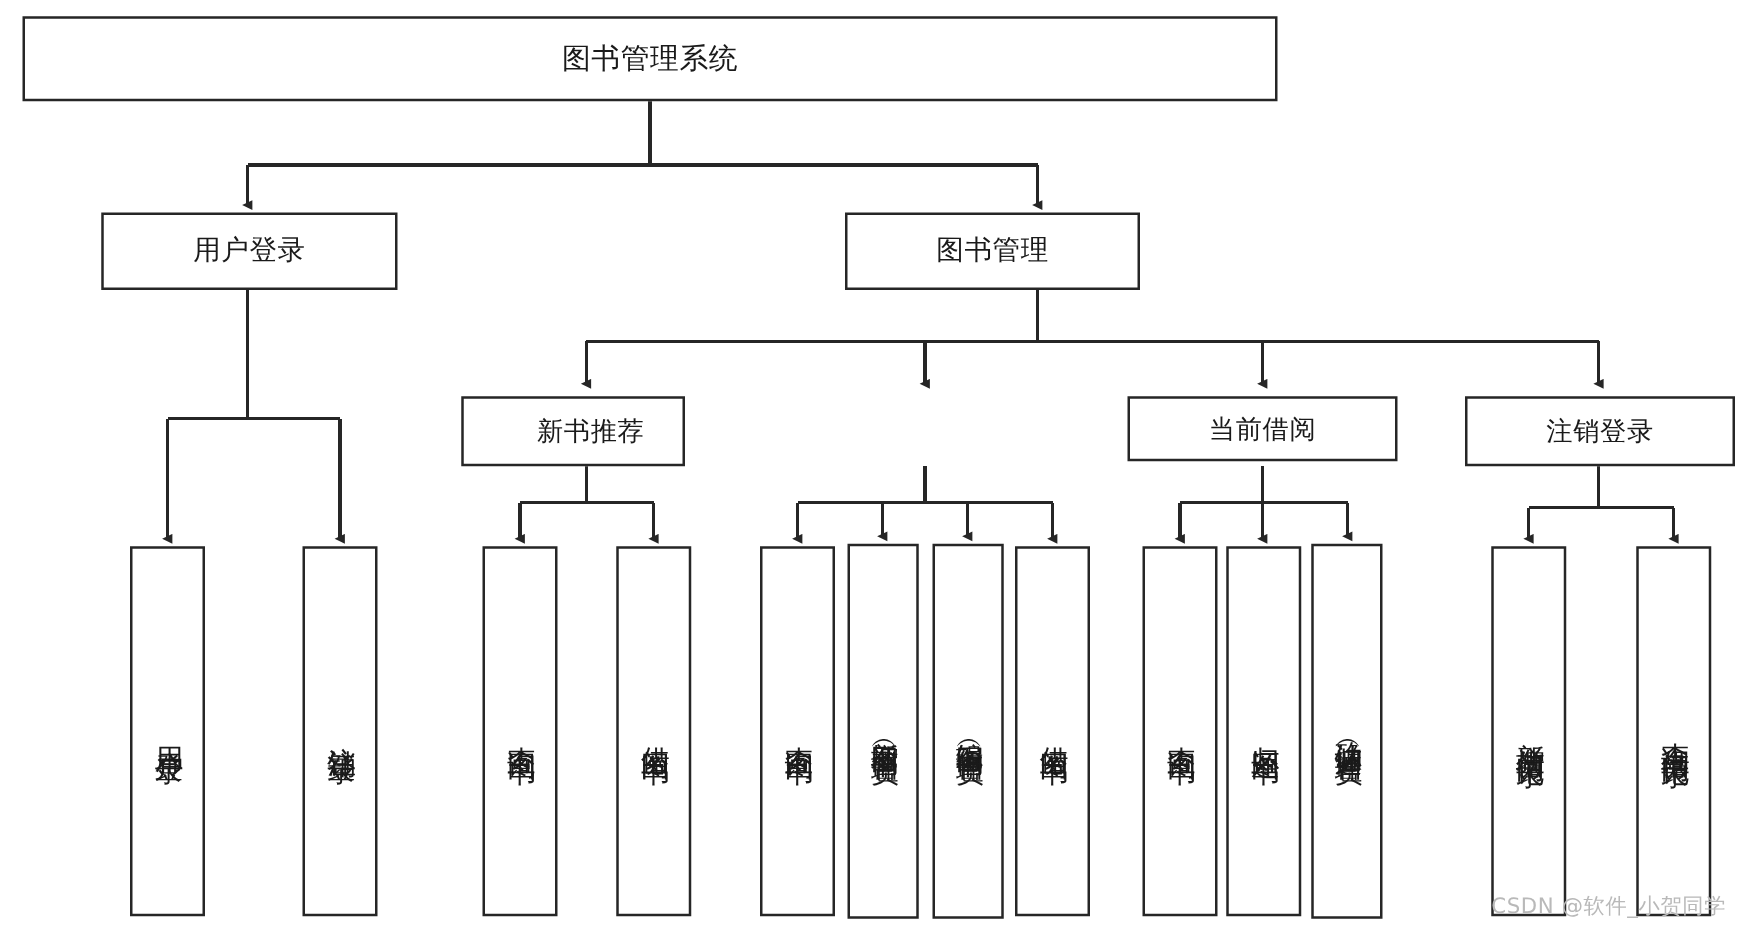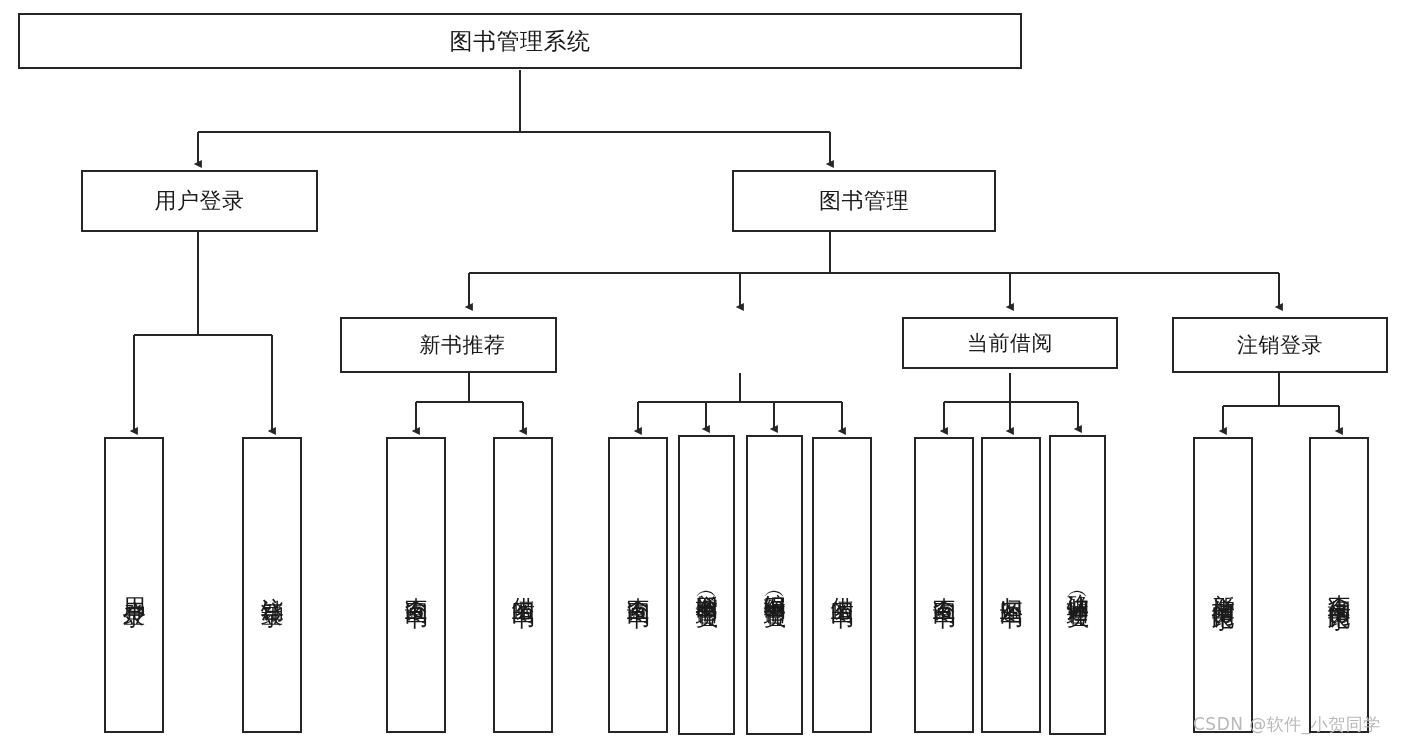--- a/index.html
+++ b/index.html
@@ -123,32 +123,32 @@
       <path d="M1010,402 L1010,431" marker-end="url(#arrowhead)"></path>
       <path d="M1078,402 L1078,429" marker-end="url(#arrowhead)"></path>
 
       <path d="M1279,373 L1279,406"></path>
       <path d="M1223,406 L1339,406"></path>
       <path d="M1223,406 L1223,431" marker-end="url(#arrowhead)"></path>
       <path d="M1339,406 L1339,431" marker-end="url(#arrowhead)"></path>
     </g>
   </svg>
 
-  <div class="node-box level-root" style="left:18px; top:13px; width:1004px; height:56px;">
+  <div class="node-box level-root" style="left:18px; top:13px; width:1004px; height:68px;">
     <span class="node-label">图书管理系统</span>
   </div>
 
   <div class="node-box level-2" style="left:81px; top:170px; width:237px; height:62px;">
     <span class="node-label">用户登录</span>
   </div>
-  <div class="node-box level-2" style="left:732px; top:170px; width:264px; height:62px;">
+  <div class="node-box level-2" style="left:676px; top:170px; width:236px; height:62px;">
     <span class="node-label">图书管理</span>
   </div>
 
-  <div class="node-box level-3" style="left:340px; top:317px; width:217px; height:56px;padding-left:28px;">
+  <div class="node-box level-3" style="left:369px; top:317px; width:179px; height:56px;padding-left:28px;">
     <span class="node-label">新书推荐</span>
   </div>
   <div class="node-box level-3" style="left:902px; top:317px; width:216px; height:52px;">
     <span class="node-label">当前借阅</span>
   </div>
   <div class="node-box level-3" style="left:1172px; top:317px; width:216px; height:56px;">
     <span class="node-label">注销登录</span>
   </div>
 
   <div class="node-box leaf" style="left:104px; top:437px; width:60px; height:296px;">

